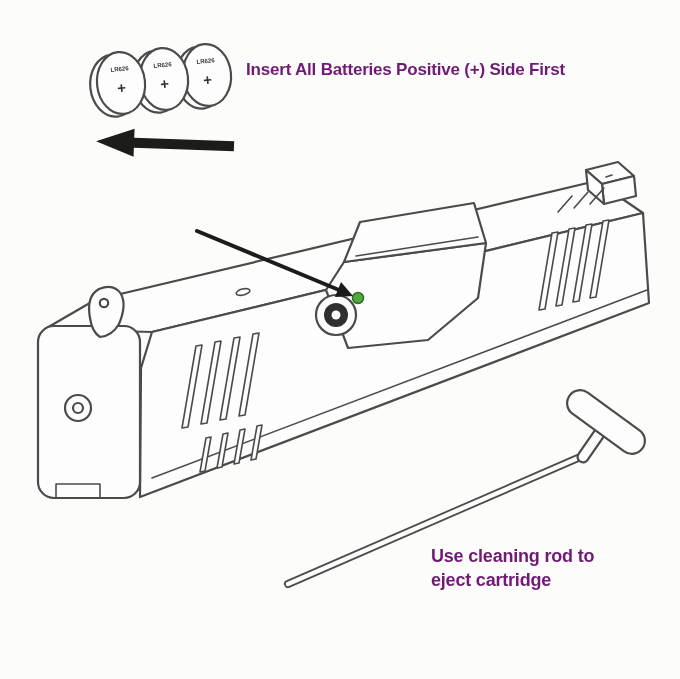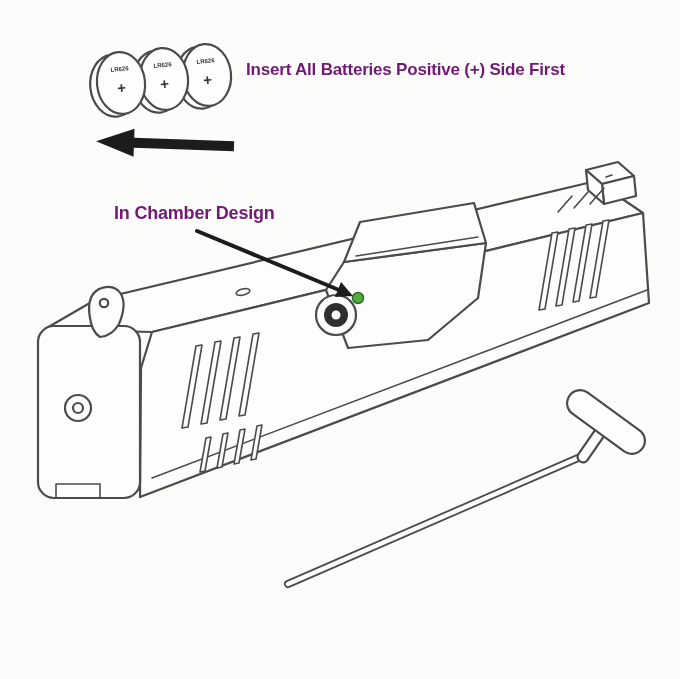--- a/index.html
+++ b/index.html
@@ -142,16 +142,19 @@
       <line x1="578" y1="458" x2="288" y2="584" stroke="#fdfdfd" stroke-width="4.4" stroke-linecap="round"></line>
       <line x1="601" y1="431" x2="583" y2="457" stroke="#4b4b4b" stroke-width="13" stroke-linecap="round"></line>
       <line x1="601" y1="431" x2="583" y2="457" stroke="#fdfdfd" stroke-width="8.6" stroke-linecap="round"></line>
       <rect class="ln fw" x="561" y="409" width="90" height="26" rx="13" transform="rotate(36 606 422)"></rect>
     </g>
 
   </svg>
 
   <div class="label label-batteries">Insert All Batteries Positive (+) Side First</div>
 
-  <div class="label label-chamber">In Chamber Design</div>
 
+  <div class="label label-cleaning">
+    <div>Use cleaning rod to</div>
+    <div>eject cartridge</div>
+  </div>
 
 </div>
 
 </body></html>

